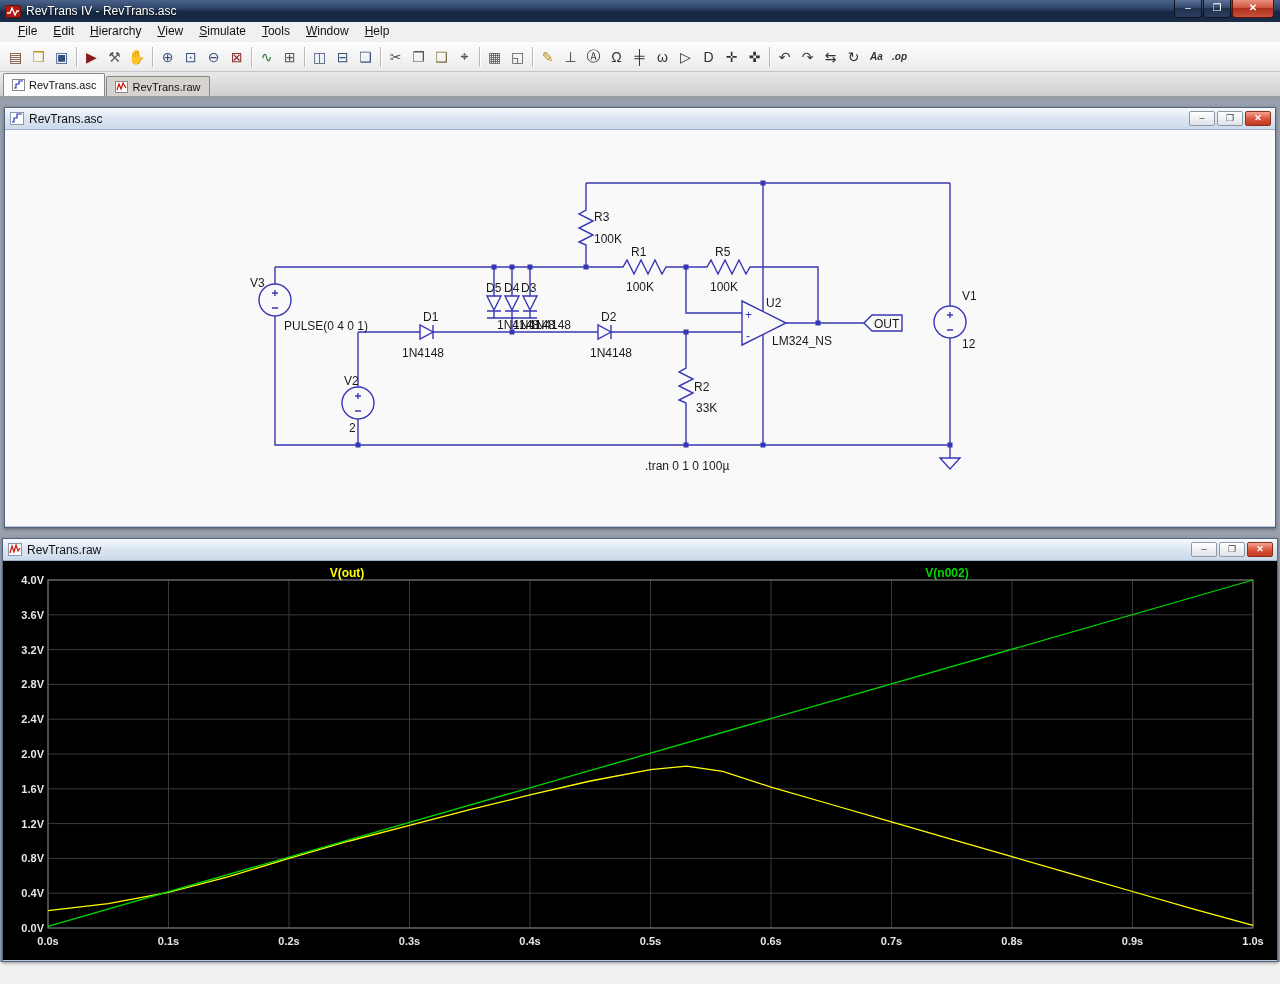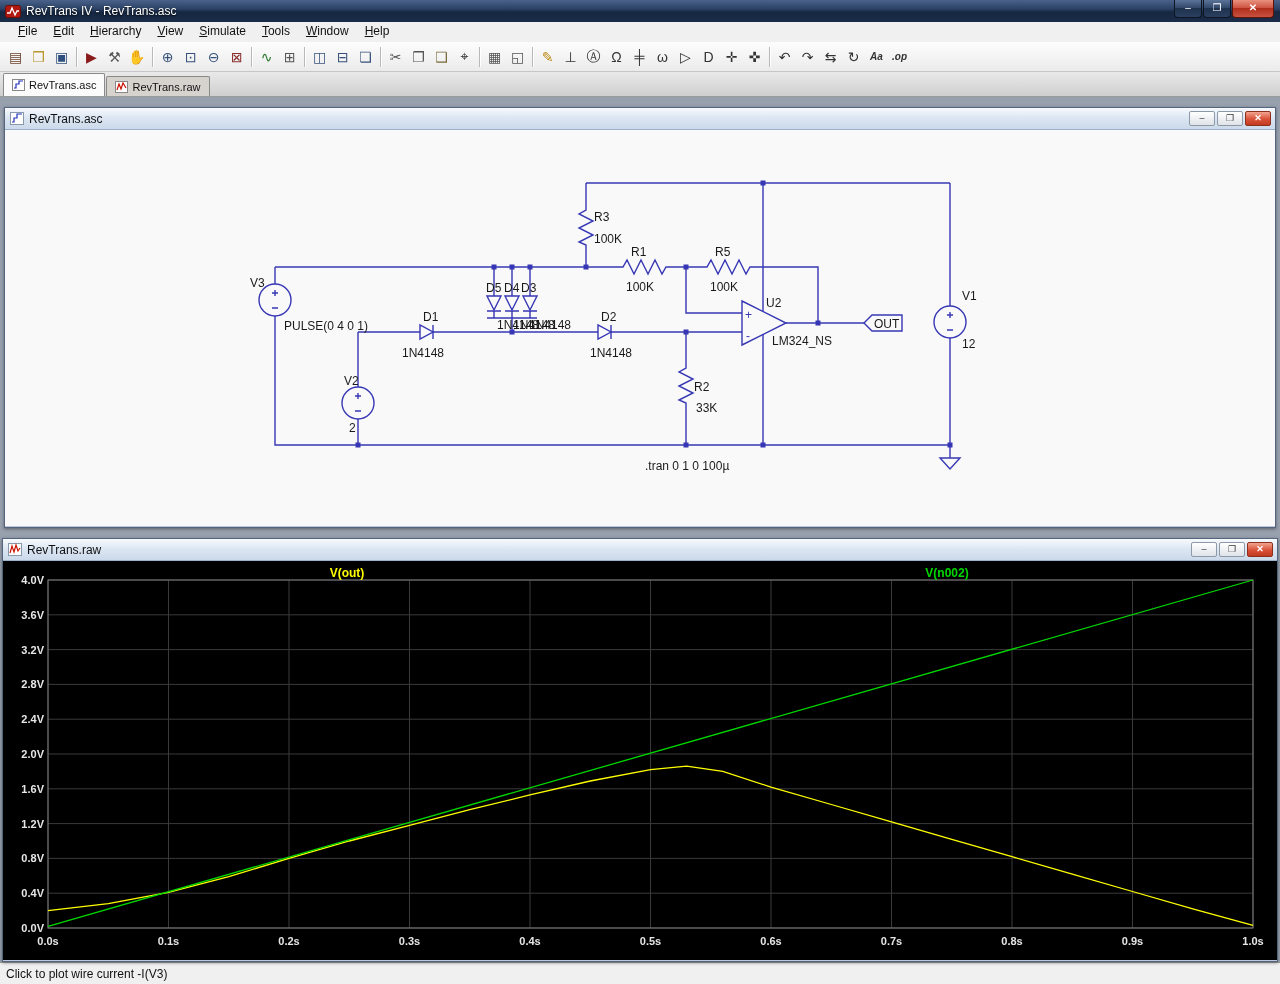--- a/index.html
+++ b/index.html
@@ -355,17 +355,14 @@
             <polyline points="45.0,349.6 105.3,342.6 165.5,331.3 225.8,315.7 286.0,297.4 346.3,280.0 406.5,264.3 466.8,248.7 527.0,233.9 587.3,220.0 647.5,208.7 683.6,205.2 719.8,210.4 768.0,226.1 828.3,243.5 888.5,260.9 948.8,278.3 1009.0,295.7 1069.3,313.1 1129.5,330.5 1189.8,347.9 1250.0,364.4" fill="none" stroke="#ffff00" stroke-width="1.3"></polyline>
             <text x="344" y="16" text-anchor="middle" class="legend" fill="#ffff00">V(out)</text>
             <polyline points="45.0,365.3 1250.0,19.0" fill="none" stroke="#00d800" stroke-width="1.3"></polyline>
             <text x="944" y="16" text-anchor="middle" class="legend" fill="#00d800">V(n002)</text>
           </svg>
       </div>
     </div>
 
   </div>
 
-  <div class="statusbar">
-    <span>Click to plot wire current -I(V3)</span>
-  </div>
 
 </div>
 
 </body></html>

